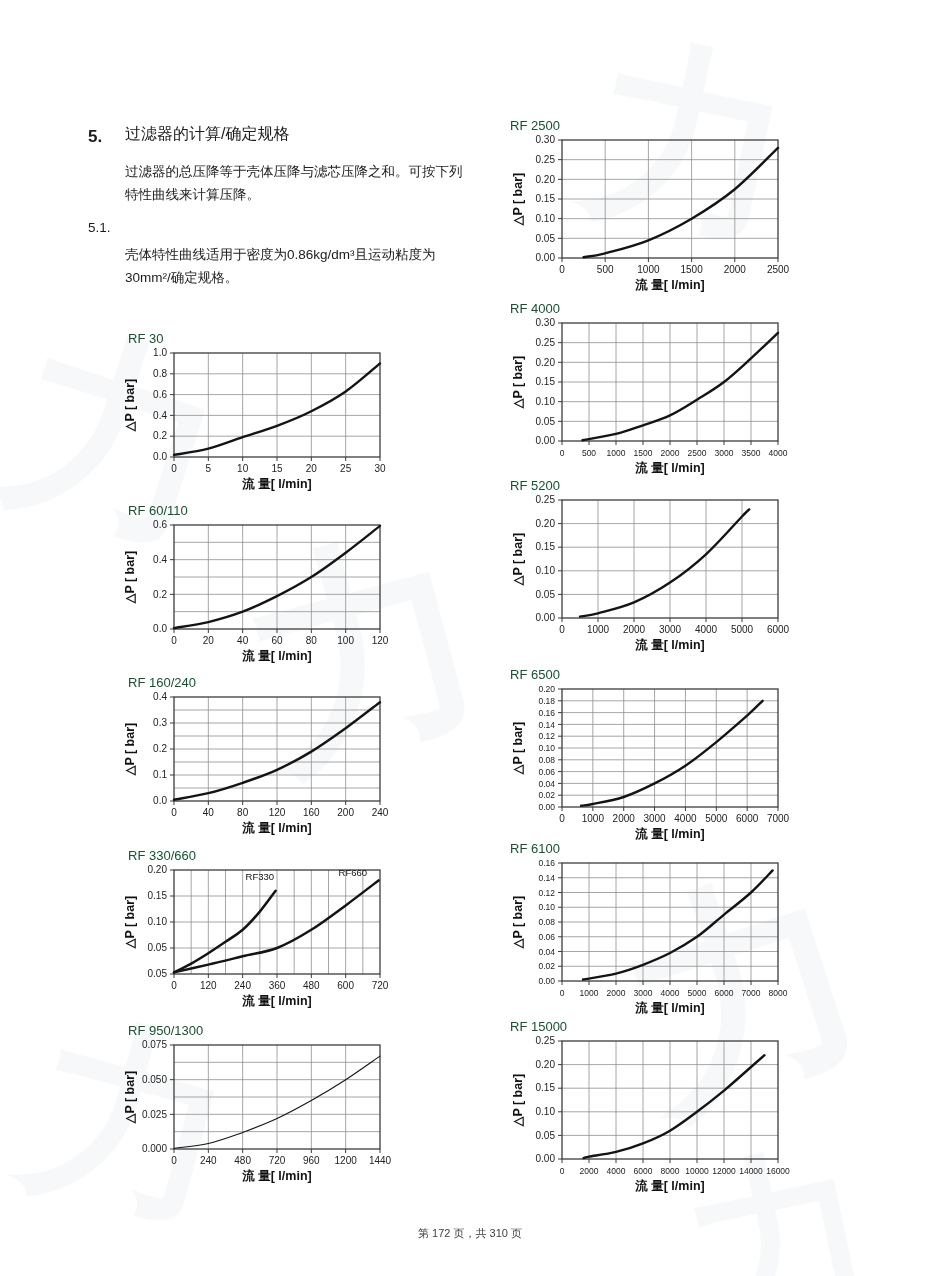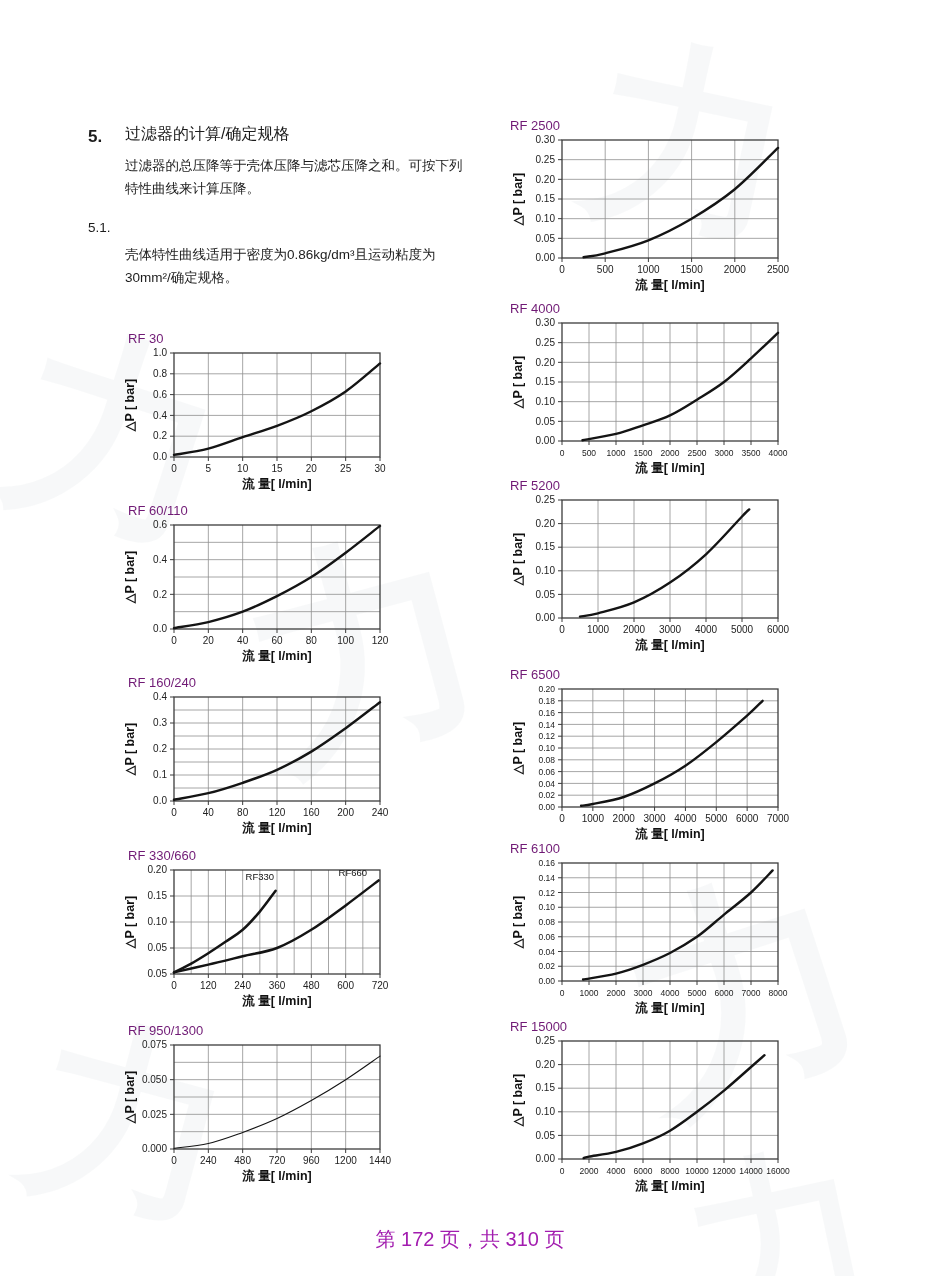--- a/index.html
+++ b/index.html
@@ -1,36 +1,36 @@
 <!DOCTYPE html>
 <html><head>
 <meta charset="utf-8">
 <style>
   html,body{margin:0;padding:0;background:#ffffff;}
   body{font-family:"Liberation Sans", sans-serif;color:#1c1c1c;}
   .page{position:relative;width:940px;height:1276px;background:#ffffff;overflow:hidden;}
   .wm{position:absolute;color:#7a8d99;opacity:0.05;font-weight:bold;pointer-events:none;user-select:none;}
   .sec-num{position:absolute;left:88px;top:127px;font-size:17px;font-weight:bold;}
   .sec-title{position:absolute;left:125px;top:124px;font-size:16px;font-weight:normal;margin:0;}
-  .intro{position:absolute;left:125px;top:154px;width:338px;font-size:13.5px;line-height:1.72;margin:0;}
+  .intro{position:absolute;left:125px;top:160px;width:338px;font-size:13.5px;line-height:1.72;margin:0;}
   .sub-num{position:absolute;left:88px;top:220px;font-size:13.5px;}
   .sub-title{position:absolute;left:125px;top:220px;width:345px;font-size:13.5px;margin:0;}
   .sub-body{position:absolute;left:125px;top:243px;width:345px;font-size:13.5px;line-height:1.72;margin:0;}
   .sub-body p{margin:0;}
   .chart-block{position:absolute;}
-  .chart-title{font-size:13px;color:#701a75;margin:0 0 1px 10px;}
+  .chart-title{font-size:13px;color:#14532d;margin:0 0 1px 10px;}
   .grid{stroke:#8f8f8f;stroke-width:0.8;}
   .frame{fill:none;stroke:#3c3c3c;stroke-width:1.3;}
   .tick{stroke:#3c3c3c;stroke-width:1;}
   .xlab{text-anchor:middle;fill:#222;}
   .ylab{text-anchor:end;fill:#222;}
   .axis-title{text-anchor:middle;font-size:12.5px;font-weight:600;fill:#111;}
   .curve{fill:none;stroke:#141414;stroke-linecap:round;}
   .annot{font-size:9.5px;text-anchor:middle;fill:#111;}
-  .footer{position:absolute;left:0;right:0;top:1226px;text-align:center;font-size:20px;color:#a21caf;}
+  .footer{position:absolute;left:0;right:0;top:1226px;text-align:center;font-size:11px;color:#404040;}
 </style>
 </head>
 <body>
 
 <div class="page">
 
   <div id="wm-layer">
       <span class="wm" style="left: 10px; top: 300px; font-size: 210px; transform: rotate(18deg);">力</span>
       <span class="wm" style="left: 250px; top: 500px; font-size: 230px; transform: rotate(-15deg);">力</span>
       <span class="wm" style="left: 590px; top: 10px; font-size: 200px; transform: rotate(12deg);">力</span>

